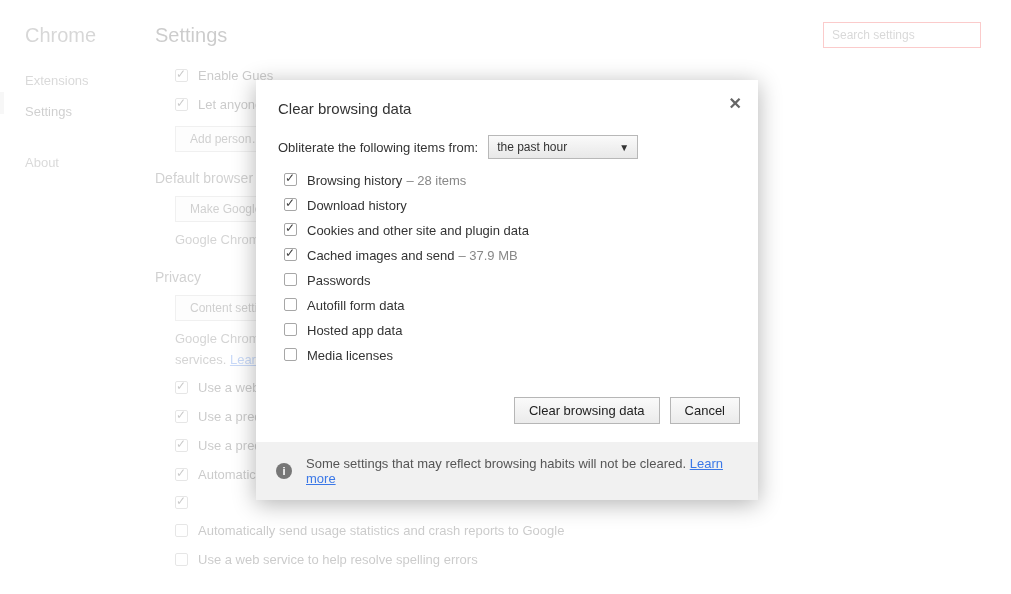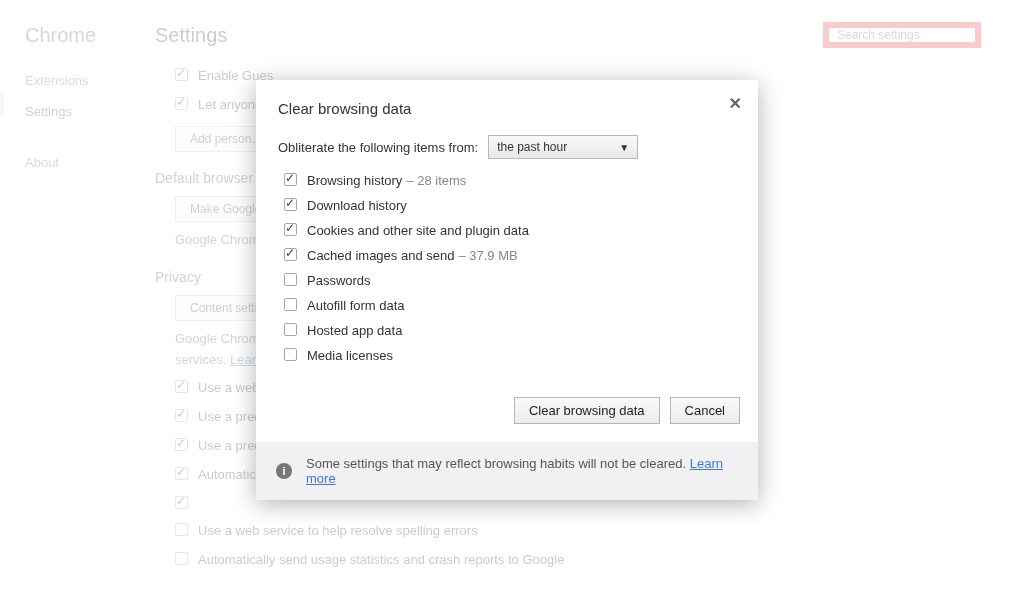--- a/index.html
+++ b/index.html
@@ -53,33 +53,33 @@
   }
   .main-title {
     font-size: 20px;
     font-weight: 400;
     color: #4a4a4a;
   }
   .search-box {
     margin-left: auto;
     width: 158px;
     height: 26px;
-    border: 6px solid #ef4444;
+    border: 1px solid #ef4444;
     padding: 0 8px;
     font-size: 12px;
     color: #888;
   }
   .section-heading {
     font-size: 14px;
     color: #5a5a5a;
     margin: 18px 0 10px 0;
   }
   .setting-row {
     display: flex;
-    align-items: flex-start;
+    align-items: center;
     margin: 10px 0 14px 20px;
     font-size: 13px;
     color: #444;
   }
   .chk {
     width: 13px;
     height: 13px;
     border: 1px solid #a7a7a7;
     border-radius: 2px;
     margin-right: 10px;
@@ -285,25 +285,25 @@
         </div>
         <div class="setting-row">
           <span class="chk on"></span>
           <span>Automatica</span>
         </div>
         <div class="setting-row">
           <span class="chk on"></span>
         </div>
         <div class="setting-row">
           <span class="chk"></span>
+          <span>Automatically send usage statistics and crash reports to Google</span>
+        </div>
+        <div class="setting-row">
+          <span class="chk"></span>
           <span>Use a web service to help resolve spelling errors</span>
-        </div>
-        <div class="setting-row">
-          <span class="chk"></span>
-          <span>Automatically send usage statistics and crash reports to Google</span>
         </div>
       </div>
   </div>
 </div>
 
 <div class="overlay"></div>
 
 <div class="dialog">
   <span class="close-x">✕</span>
   <div class="dialog-body">

